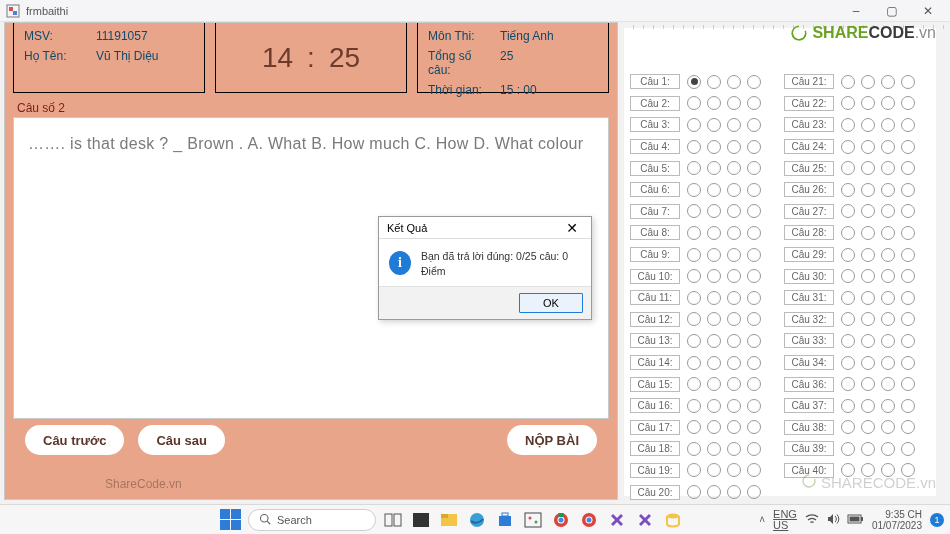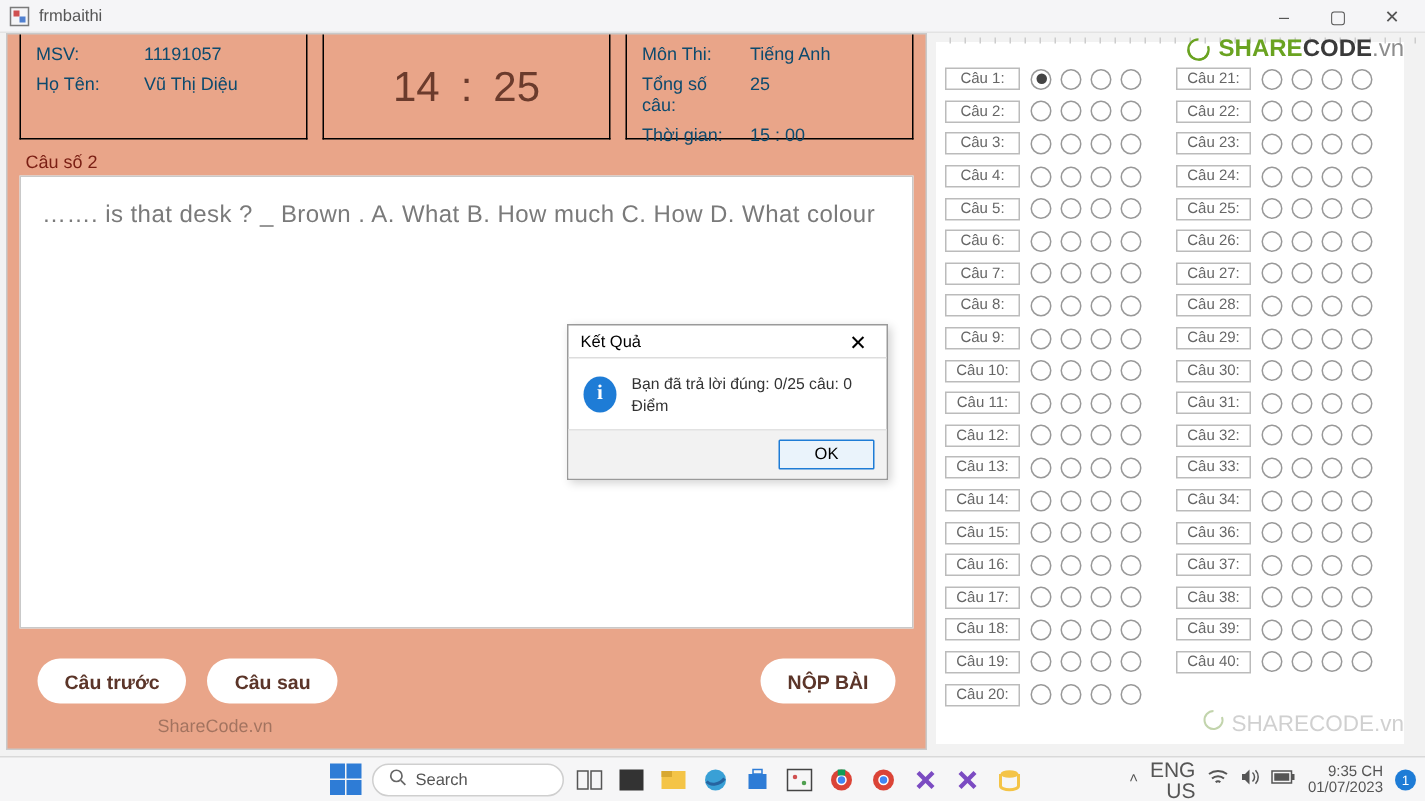--- a/index.html
+++ b/index.html
@@ -20,34 +20,34 @@
 
   
   .exam { position: absolute; left: 4px; top: 22px; width: 614px; height: 478px; background: #e9a589; border: 1px solid #c9c9c9; }
   .exam .boxes { display:flex; gap: 10px; padding: 0 8px; }
   .exam .box { flex:1; border: 1px solid #000; border-top: none; height: 70px; padding: 6px 10px; position:relative; }
   .exam .box .row { display:flex; gap: 8px; align-items: baseline; font-size: 12px; color:#0c4a6e; margin-bottom: 6px; }
   .exam .box .row .lbl { width: 64px; }
   .exam .timerbox { display:flex; align-items:center; justify-content:center; gap:14px; font-size: 28px; color:#6b3b2c; }
 
   .qnum { margin: 8px 12px 2px; font-size: 12px; color: #7a1f14; }
-  .qarea { margin: 2px 8px 20px; background: #fff; border: 1px solid #c9c9c9; height: 302px; padding: 12px 14px; font-size: 16px; color: #7a7a7a; letter-spacing: .3px; line-height: 1.7; }
+  .qarea { margin: 2px 8px 6px; background: #fff; border: 1px solid #c9c9c9; height: 302px; padding: 12px 14px; font-size: 16px; color: #7a7a7a; letter-spacing: .3px; line-height: 1.7; }
   .qarea .qtext { max-width: 580px; }
 
   .navbtns { display:flex; gap: 14px; padding: 0 20px; align-items:center; }
   .pillbtn { background: #fff; border-radius: 18px; height: 30px; padding: 0 18px; display:flex; align-items:center; font-size: 13px; font-weight: 700; color: #5b3529; border: none; }
   .navbtns .spacer { flex: 1; }
   .copymark { position:absolute; left: 100px; bottom: 8px; font-size: 12px; color: rgba(0,0,0,.3); }
 
   
   .sheet { position:absolute; left: 624px; top: 28px; width: 312px; height: 468px; background: #fff; }
   .sheet .tick { position:absolute; left:0; top:-3px; width:100%; height:4px; display:flex; }
   .sheet .tick span { display:block; height:4px; border-left:1px solid #ccc; }
   .sheet .cols { display:flex; gap: 8px; padding: 14px 6px 6px; }
-  .sheet .col { flex:1; }
+  .sheet .col { flex:1;margin-top:29px; }
   .sheet .qrow { display:flex; align-items:center; height: 21.6px; }
   .sheet .qlabel { width: 50px; text-align:center; border:1px solid #bbb; font-size: 10px; color: #666; padding: 1px 0; margin-right: 4px; background: #fff; }
   .sheet .opt { width: 14px; height: 14px; border:1px solid #999; border-radius:50%; margin: 0 3px; display:flex; align-items:center; justify-content:center; }
   .sheet .opt.sel::after { content:""; width:7px; height:7px; background:#444; border-radius:50%; }
   .dialog { position:absolute; left: 378px; top: 216px; width: 214px; background: #fff; border: 1px solid #9a9a9a; box-shadow: 2px 2px 6px rgba(0,0,0,.18); z-index:6; }
   .dialog .dhead { height: 22px; border-bottom: 1px solid #ddd; display:flex; align-items:center; padding: 0 8px; font-size: 11px; }
   .dialog .dhead .title { flex:1; }
   .dialog .dhead .x { width: 22px; text-align:center; font-size: 14px; line-height: 14px; }
   .dialog .dbody { display:flex; padding: 10px 10px 8px; gap: 10px; align-items:flex-start; }
   .dialog .dicon { width: 24px; height: 24px; border-radius:50%; background:#1e7cd6; color:#fff; display:flex; align-items:center; justify-content:center; font-weight:700; font-size:14px; font-family: Georgia, serif; margin-top: 2px; }
@@ -63,21 +63,21 @@
 
   
   .taskbar { position:absolute; left:0; right:0; bottom:0; height: 30px; background: #f6f6f7; border-top: 1px solid #d9d9d9; display:flex; align-items:center; z-index: 10; }
   .taskbar .left-pad { width: 220px; }
   .taskbar .center { display:flex; align-items:center; gap: 6px; }
   .start { width: 22px; height: 22px; display:flex; flex-wrap:wrap; gap:1px; }
   .start span { width: 10px; height: 10px; background:#2e7cd6; }
   .searchbox { display:flex; align-items:center; gap:6px; border:1px solid #cfcfcf; border-radius: 16px; background:#fff; height: 22px; padding: 0 10px; width: 128px; font-size: 11px; color:#555;}
   .ticon { width: 22px; height: 22px; display:flex; align-items:center; justify-content:center; font-size:14px; }
   .tray { position:absolute; right: 6px; display:flex; align-items:center; gap: 8px; font-size: 10px; color:#555; }
-  .tray .lang { font-size: 14px; line-height: 1; text-align:right; }
+  .tray .lang { font-size: 11px; line-height: 1; text-align:left;text-decoration:underline; }
   .tray .clock { font-size: 10px; line-height: 1.1; text-align:right; }
   .tray .blue-dot { width: 14px; height: 14px; border-radius:50%; background:#1e7cd6; color:#fff; display:flex; align-items:center; justify-content:center; font-size:9px; }
 
   
   svg { overflow: visible; }
 </style>
 </head>
 <body>
 
 <div class="titlebar">

